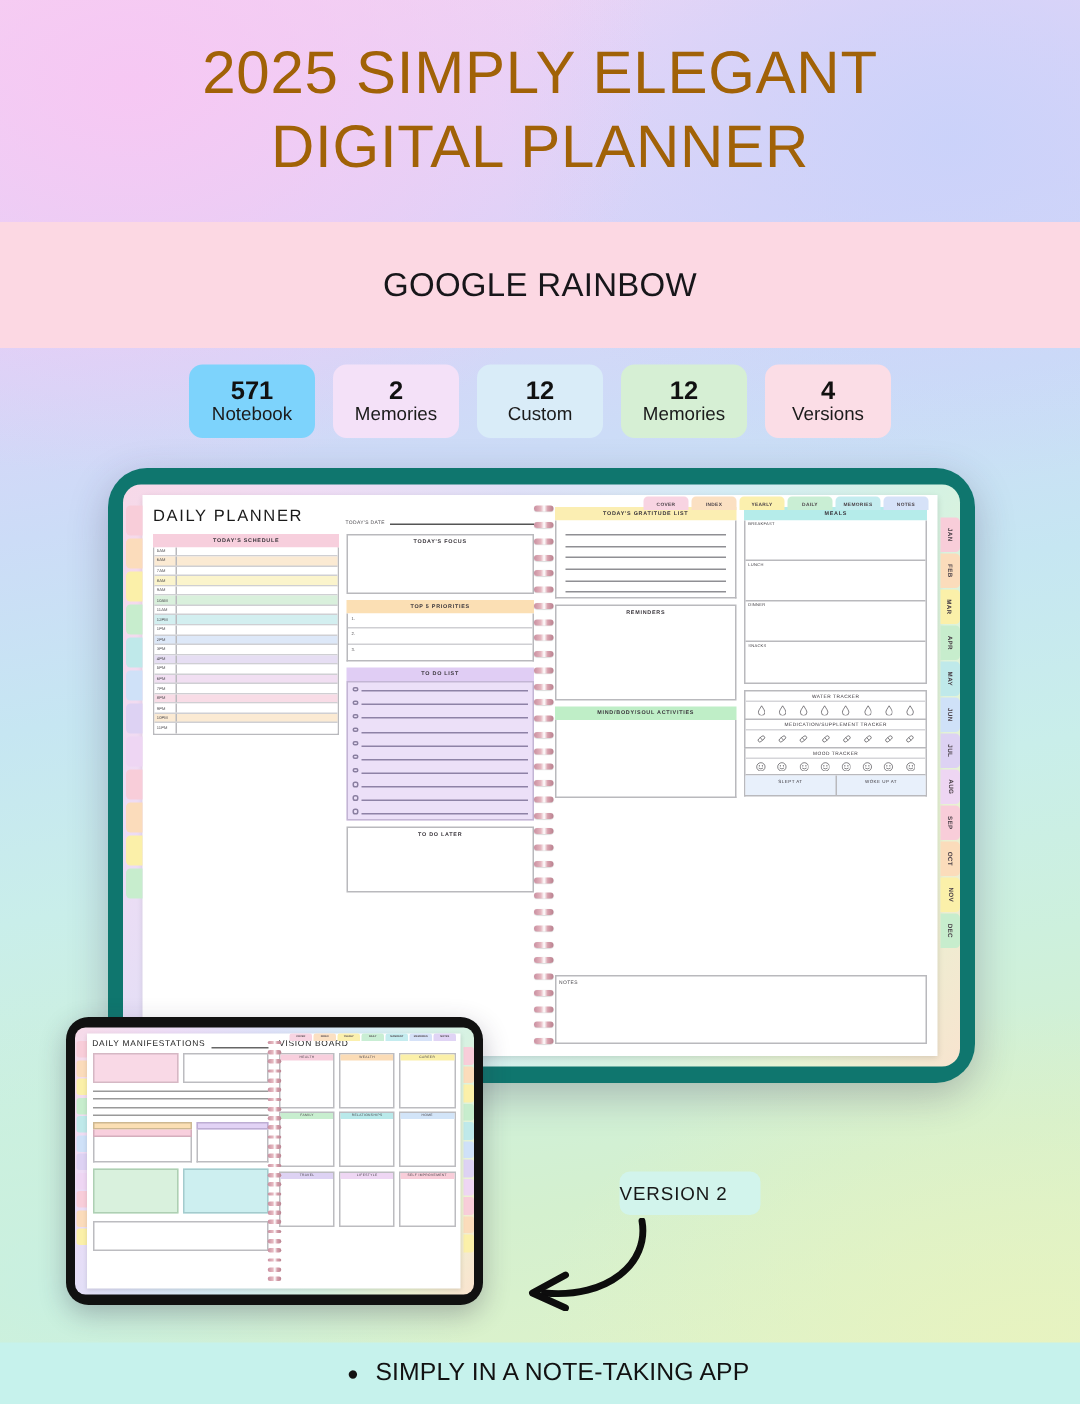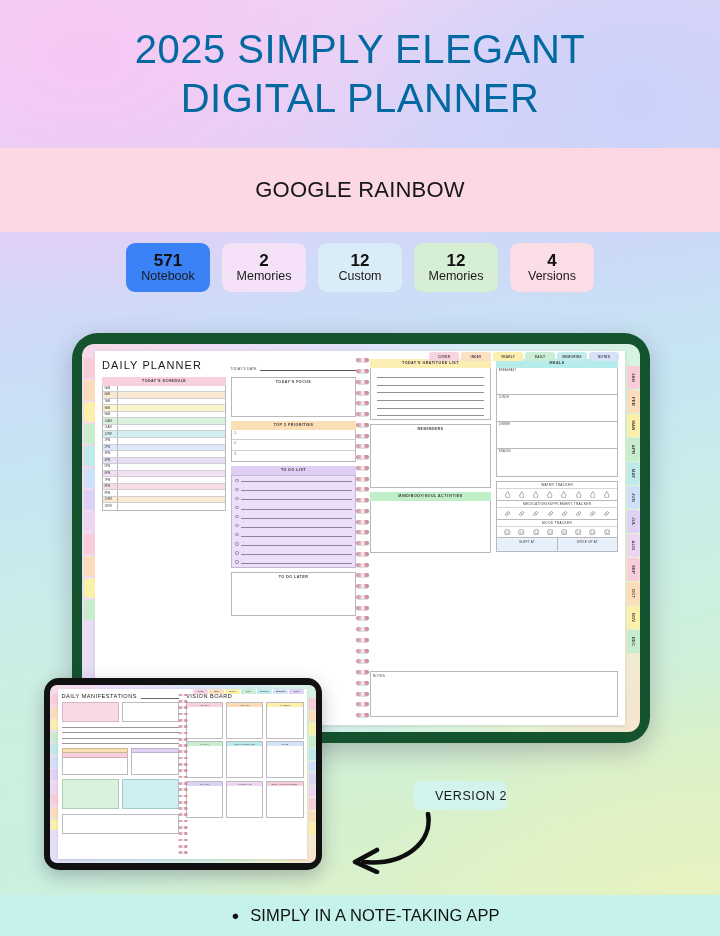--- a/index.html
+++ b/index.html
@@ -37,21 +37,21 @@
       radial-gradient(ellipse 55% 30% at 5% 92%, rgba(198,240,229,.8), rgba(198,240,229,0) 70%);
   }
 
   
   #header-title-block {
     position: absolute; top: 0; left: 0; width: 720px; height: 148px;
     display: flex; flex-direction: column; align-items: center; justify-content: center;
     z-index: 3;
   }
   .title-line {
-    font-size: 40px; letter-spacing: .5px; color: #0369a1;
+    font-size: 40px; letter-spacing: .5px; color: #a16207;
     font-weight: 400; line-height: 1.22; white-space: nowrap;
   }
 
   #subtitle-band {
     position: absolute; top: 148px; left: 0; width: 720px; height: 84px;
     background: #fcd8e3;
     display: flex; flex-direction: column; align-items: center; justify-content: center;
     z-index: 3;
   }
   .sub-line {
@@ -67,24 +67,23 @@
     width: 84px; height: 49px; border-radius: 9px;
     display: flex; flex-direction: column; align-items: center; justify-content: center;
     line-height: 1.08;
   }
   .badge-num { font-size: 17px; font-weight: 700; color: #111; }
   .badge-lbl { font-size: 12.5px; color: #1b1b1b; white-space: nowrap; }
 
   
   #tablet-large {
     position: absolute; left: 72px; top: 312px; width: 578px; height: 410px;
-    background: #14532d; border-radius: 26px; z-index: 4;
+    background: #0f766e; border-radius: 26px; z-index: 4;
     box-shadow: 0 8px 26px rgba(60,40,80,.28);
     padding: 11px 10px;
-    margin-top: 21px;
   }
   #planner-spread {
     width: 100%; height: 100%;
     border-radius: 12px; overflow: hidden;
     background: linear-gradient(120deg,#f7d9e8 0%,#efdcf4 16%,#dfe0f7 34%,#d4ecf4 52%,#d5f2e2 70%,#e7f3d3 86%,#f8e4cf 100%);
     position: relative; display: flex;
   }
 
   
   .tabstrip-left {
@@ -229,21 +228,21 @@
   .vb-grid { display:grid; grid-template-columns: repeat(3,1fr); gap:2.6px; margin-top:2.5px; }
   .vb-cell { border:.4px solid #bcbcc0; height: 37px; background:#fff; }
   .s-nav-tabs { position:absolute; right:3px; top:0; display:flex; gap:1px; z-index:6;}
   .s-ntab { width:15px; height:4.5px; border-radius:1.5px 1.5px 0 0; display:flex; align-items:center; justify-content:center;}
   .s-ntab span{ font-size:1.7px; font-weight:700; color:#4c4349;}
 
   
   #version-callout {
     position: absolute; left: 413px; top: 781px; width: 94px; height: 29px;
     background: #d2f4ec; border-radius: 7px;
-    display: flex; align-items: center; justify-content: flex-end; z-index: 7;
+    display: flex; align-items: center; justify-content: flex-start; z-index: 7;
   }
   #version-callout span { font-size: 12.5px; letter-spacing: .6px; color: #171717; }
   #arrow-svg { position: absolute; left: 325px; top: 812px; z-index: 7; }
 
   
   #footer-band {
     position: absolute; bottom: 0; left: 0; width: 720px; height: 41px;
     background: #c6f2ec; display: flex; align-items: center; justify-content: center; z-index: 8;
   }
   #footer-band .f-txt { font-size: 16.5px; letter-spacing: .1px; color: #121212; white-space: nowrap; }
@@ -257,21 +256,21 @@
 <div id="header-title-block">
   <div class="title-line">2025 SIMPLY ELEGANT</div>
   <div class="title-line">DIGITAL PLANNER</div>
 </div>
 
 <div id="subtitle-band">
   <div class="sub-line">GOOGLE RAINBOW</div>
 </div>
 
 <div id="badges-row">
-    <div class="badge" style="background: #3b82f6;">
+    <div class="badge" style="background: #7dd3fc;">
       <div class="badge-num">571</div>
       <div class="badge-lbl">Notebook</div>
     </div>
     <div class="badge" style="background: rgb(244, 225, 248);">
       <div class="badge-num">2</div>
       <div class="badge-lbl">Memories</div>
     </div>
     <div class="badge" style="background: rgb(217, 236, 248);">
       <div class="badge-num">12</div>
       <div class="badge-lbl">Custom</div>

